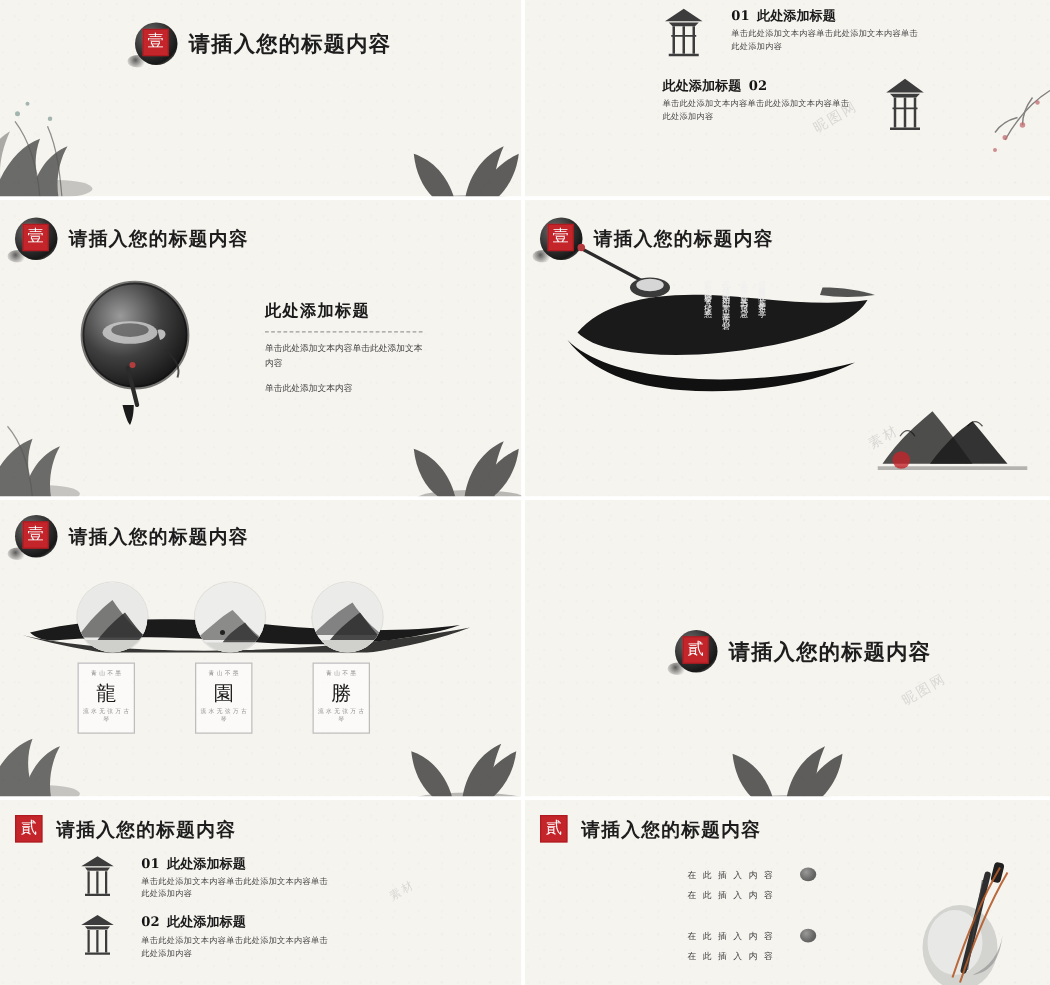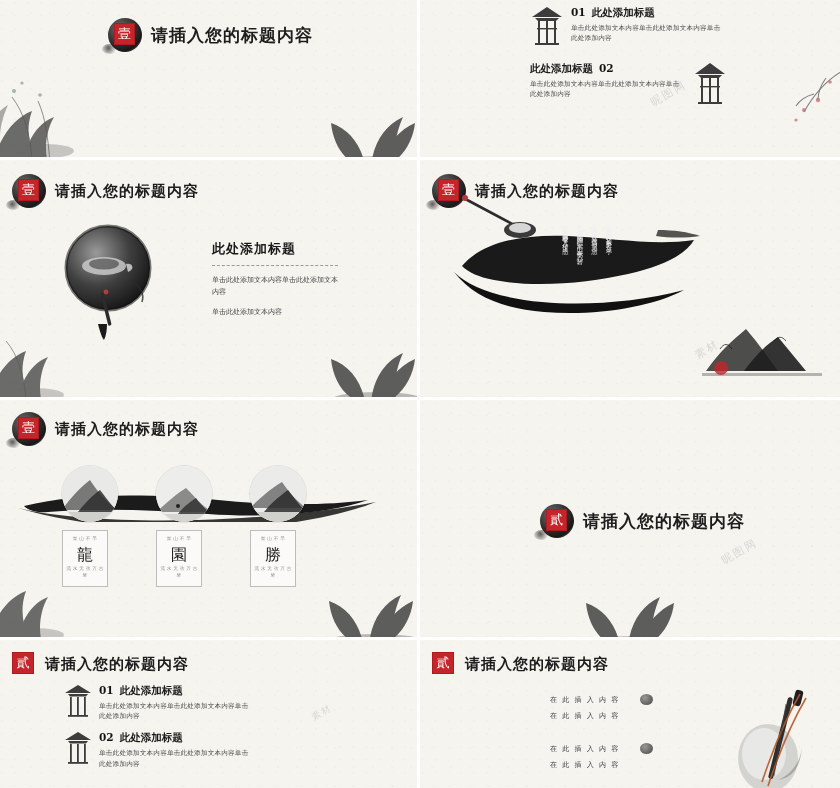--- a/index.html
+++ b/index.html
@@ -106,21 +106,21 @@
   }
   .bullet-num { font-size: 10.5px; font-weight: bold; color: #141414; }
   .bullet-body {
     margin-top: 3px;
     font-size: 6.6px;
     line-height: 1.55;
     color: #4a4a4a;
     max-width: 150px;
     letter-spacing: .2px;
   }
-  .row-item { display: flex; align-items: flex-start; gap: 7px; }
+  .row-item { display: flex; align-items: flex-start; gap: 21px; }
 
   
   .brush { position: absolute; }
 
   
   .poem {
     position: absolute;
     display: flex;
     flex-direction: row-reverse;
     gap: 7px;

